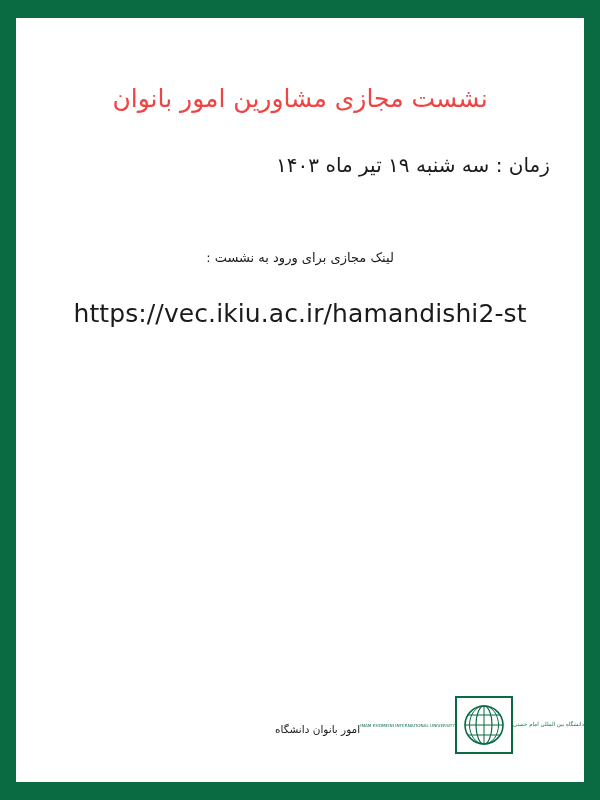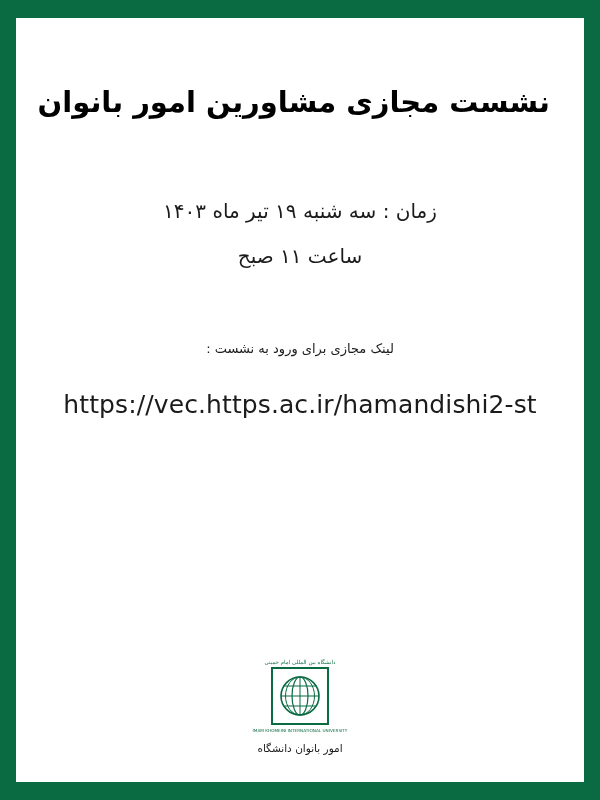--- a/index.html
+++ b/index.html
@@ -31,34 +31,34 @@
     flex-direction: column;
     align-items: center;
   }
   .title-block {
     margin-top: 62px;
     width: 88%;
     text-align: center;
     direction: rtl;
   }
   .title-line {
-    color: #000000;
-    font-weight: bold;
-    font-size: 29px;
+    color: #ef4444;
+    font-weight: normal;
+    font-size: 25px;
     line-height: 1.55;
     letter-spacing: -0.3px;
     white-space: nowrap;
   }
   .title-line.second {
     margin-top: 6px;
   }
   .meta-block {
-    margin-top: 72px;
+    margin-top: 32px;
     width: 88%;
-    text-align: center;
+    text-align: right;
     direction: rtl;
   }
   .meta-line {
     color: #1b1b1b;
     font-size: 20px;
     line-height: 1.45;
     white-space: nowrap;
   }
   .meta-line.second {
     margin-top: 16px;
@@ -78,21 +78,21 @@
     direction: ltr;
     letter-spacing: 0.1px;
     white-space: nowrap;
   }
   .logo-area {
     position: absolute;
     left: 0;
     right: 0;
     bottom: 28px;
     display: flex;
-    flex-direction: column;
+    flex-direction: row;
     align-items: center;
   }
   .logo-top-text {
     font-size: 5.5px;
     color: #0a6b42;
     letter-spacing: 0.2px;
     direction: rtl;
     margin-bottom: 2px;
     white-space: nowrap;
     opacity: 0.95;
@@ -132,26 +132,25 @@
 
 <div class="poster">
   <div class="inner">
 
     <div class="title-block">
       <div class="title-line first">نشست مجازی مشاورین امور بانوان</div>
     </div>
 
     <div class="meta-block">
       <div class="meta-line first">زمان : سه شنبه ۱۹ تیر ماه ۱۴۰۳</div>
-      <div class="meta-line second">ساعت ۱۱ صبح</div>
     </div>
 
     <div class="link-label">لینک مجازی برای ورود به نشست :</div>
 
-    <div class="link-url">https://vec.https.ac.ir/hamandishi2-st</div>
+    <div class="link-url">https://vec.ikiu.ac.ir/hamandishi2-st</div>
 
     <div class="logo-area">
       <div class="logo-top-text">دانشگاه بین المللی امام خمینی</div>
 
       <div class="logo-mark">
         <svg width="46" height="46" viewBox="0 0 46 46" aria-hidden="true">
           <circle cx="23" cy="23" r="19" fill="none" stroke="#0a6b42" stroke-width="1.6"></circle>
           <ellipse cx="23" cy="23" rx="8" ry="19" fill="none" stroke="#0a6b42" stroke-width="1.2"></ellipse>
           <ellipse cx="23" cy="23" rx="14.5" ry="19" fill="none" stroke="#0a6b42" stroke-width="1"></ellipse>
           <line x1="4" y1="23" x2="42" y2="23" stroke="#0a6b42" stroke-width="1.2"></line>

